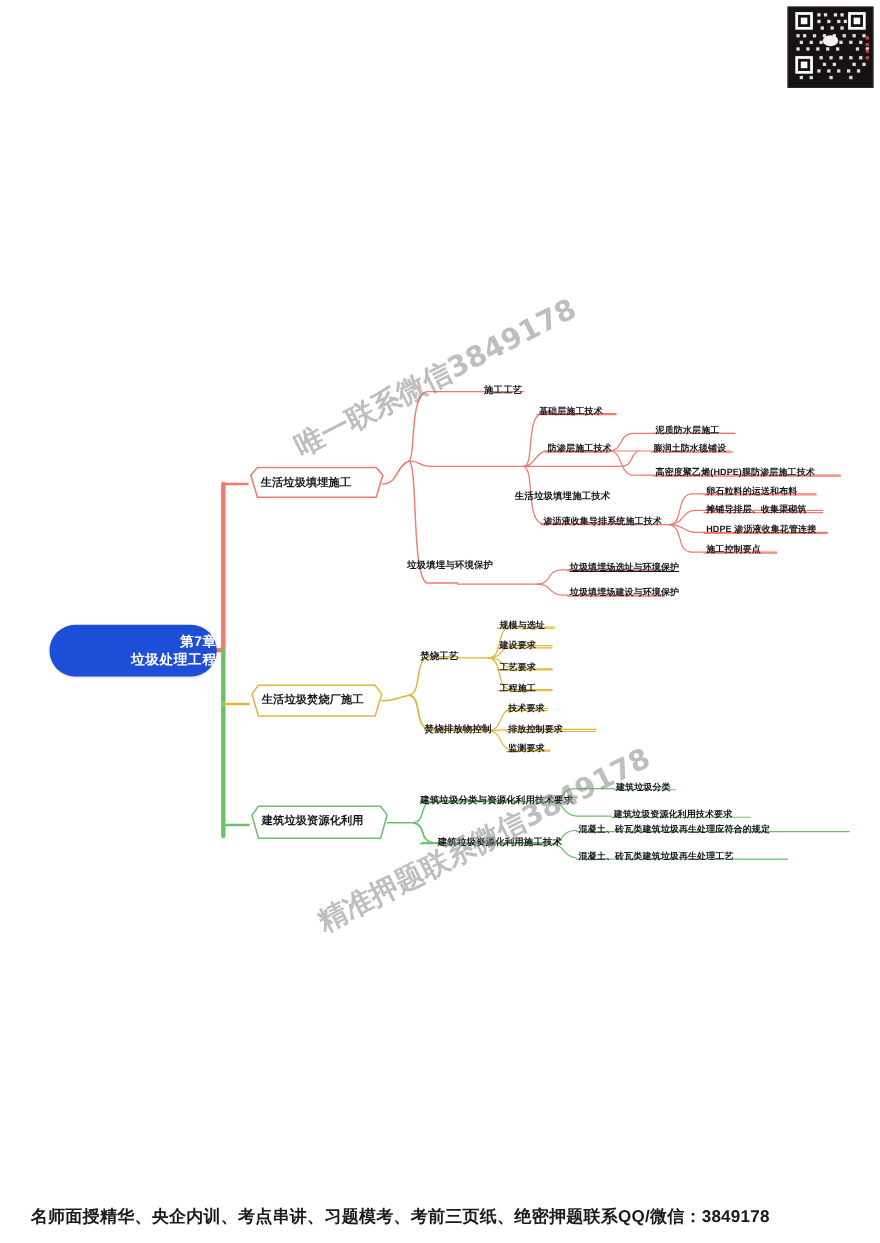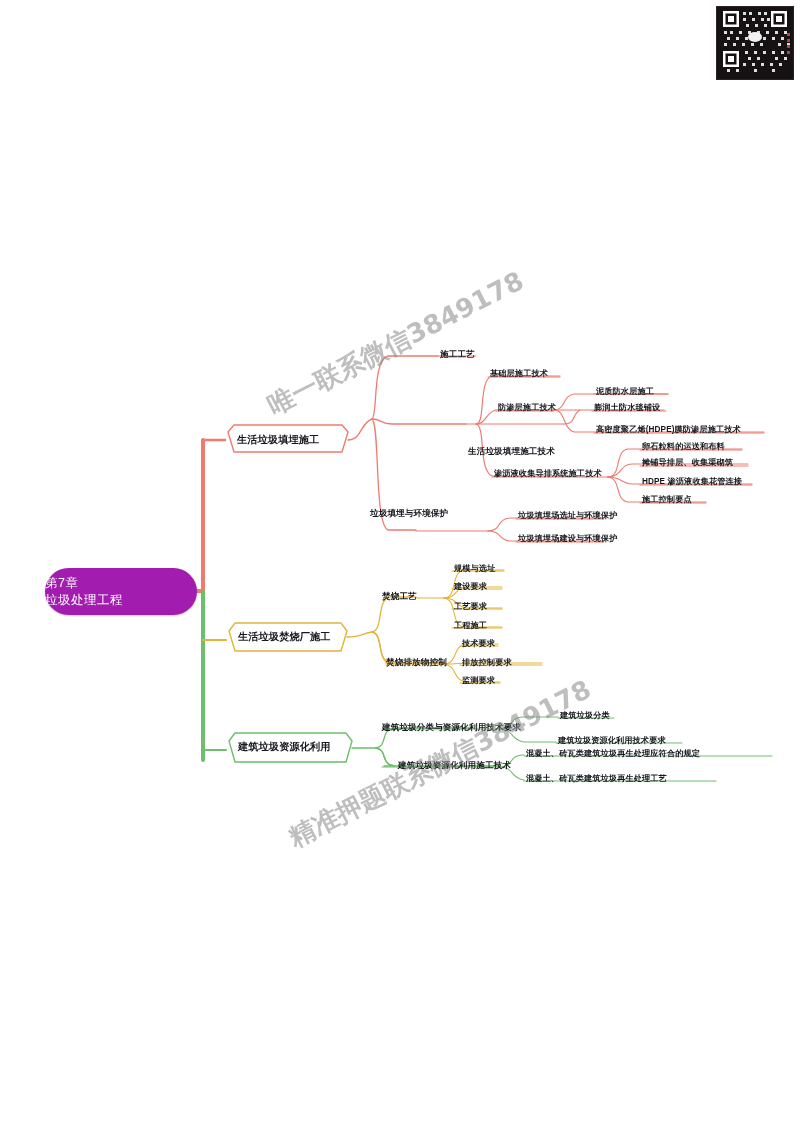--- a/index.html
+++ b/index.html
@@ -49,26 +49,26 @@
 
   
   .map{position:absolute;left:0;top:0;width:800px;height:1130px;}
   .map svg{position:absolute;left:0;top:0;}
 
   
   .root-node{
     position:absolute;
     left:45px;top:568px;
     width:152px;height:47px;
-    background:#a21caf;
+    background:#1d4ed8;
     border-radius:24px;
     color:#ffffff;
     display:flex;flex-direction:column;
-    align-items:flex-start;justify-content:center;
-    font-size:12.5px;font-weight:normal;
+    align-items:flex-end;justify-content:center;
+    font-size:12.5px;font-weight:bold;
     line-height:1.32;
     letter-spacing:.5px;
     box-shadow:0 1px 2px rgba(0,0,0,.18);
   }
 
   
   .node{
     position:absolute;
     font-size:8.6px;
     font-weight:bold;
@@ -300,21 +300,21 @@
     <div class="node lvl3" style="left:642px;top:443px;">卵石粒料的运送和布料</div>
 
     <div class="node lvl3" style="left:642px;top:459px;">摊铺导排层、收集渠砌筑</div>
 
     <div class="node lvl3" style="left:642px;top:478px;">HDPE 渗沥液收集花管连接</div>
 
     <div class="node lvl3" style="left:642px;top:496px;">施工控制要点</div>
 
     <div class="node lvl2" style="left:370px;top:509px;">垃圾填埋与环境保护</div>
 
-    <div class="node lvl3" style="left:518px;top:512px;">垃圾填埋场选址与环境保护</div>
+    <div class="node lvl3" style="left:518px;top:512px;text-decoration:underline;">垃圾填埋场选址与环境保护</div>
 
     <div class="node lvl3" style="left:518px;top:535px;">垃圾填埋场建设与环境保护</div>
 
     <div class="node lvl1" style="left:238px;top:632px;">生活垃圾焚烧厂施工</div>
 
     <div class="node lvl2" style="left:382px;top:592px;">焚烧工艺</div>
 
     <div class="node lvl3" style="left:454px;top:565px;">规模与选址</div>
 
     <div class="node lvl3" style="left:454px;top:583px;">建设要求</div>
@@ -343,14 +343,15 @@
 
     <div class="node lvl3" style="left:526px;top:750px;">混凝土、砖瓦类建筑垃圾再生处理应符合的规定</div>
 
     <div class="node lvl3" style="left:526px;top:775px;">混凝土、砖瓦类建筑垃圾再生处理工艺</div>
 
   </div>
 
   <div class="watermark wm1">唯一联系微信3849178</div>
   <div class="watermark wm2">精准押题联系微信3849178</div>
 
+  <div class="promo promo-bottom">名师面授精华、央企内训、考点串讲、习题模考、考前三页纸、绝密押题联系QQ/微信：3849178</div>
 
 </div>
 
 </body></html>

